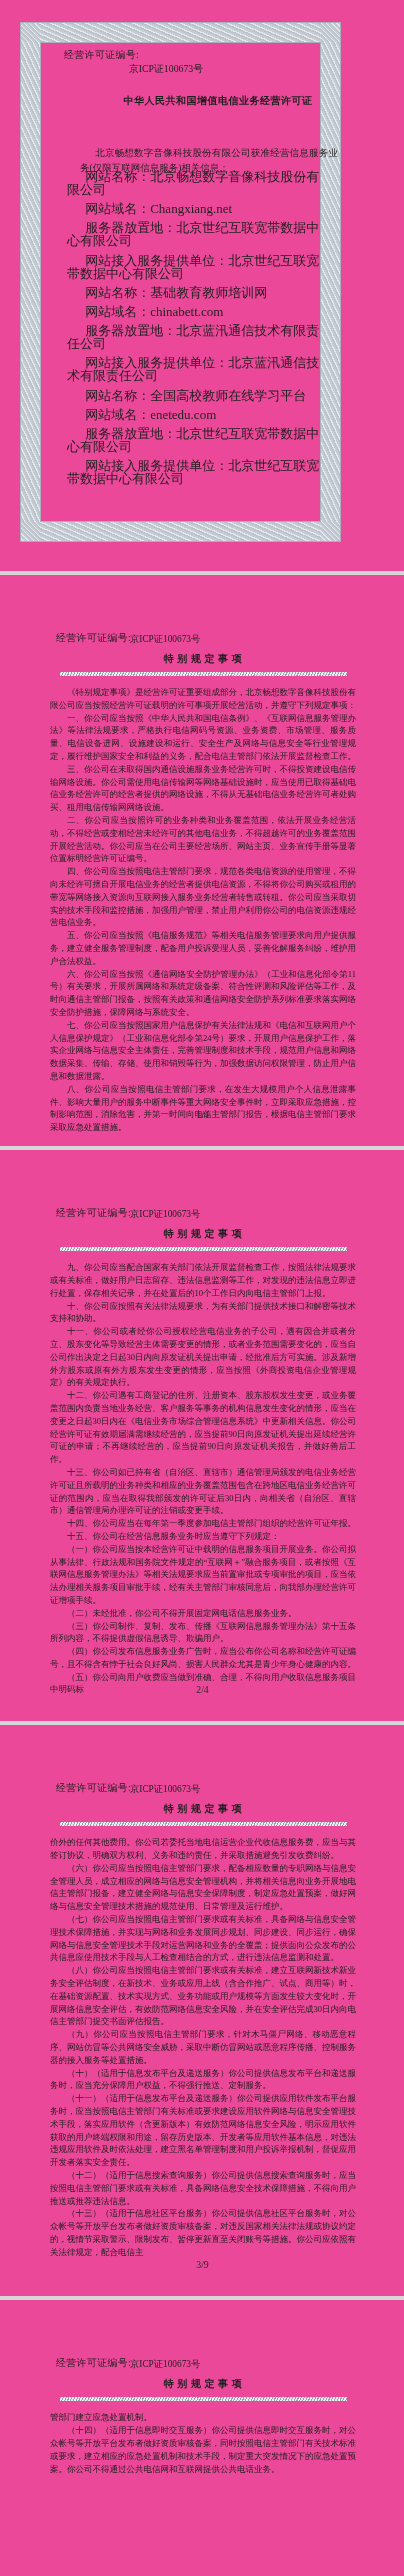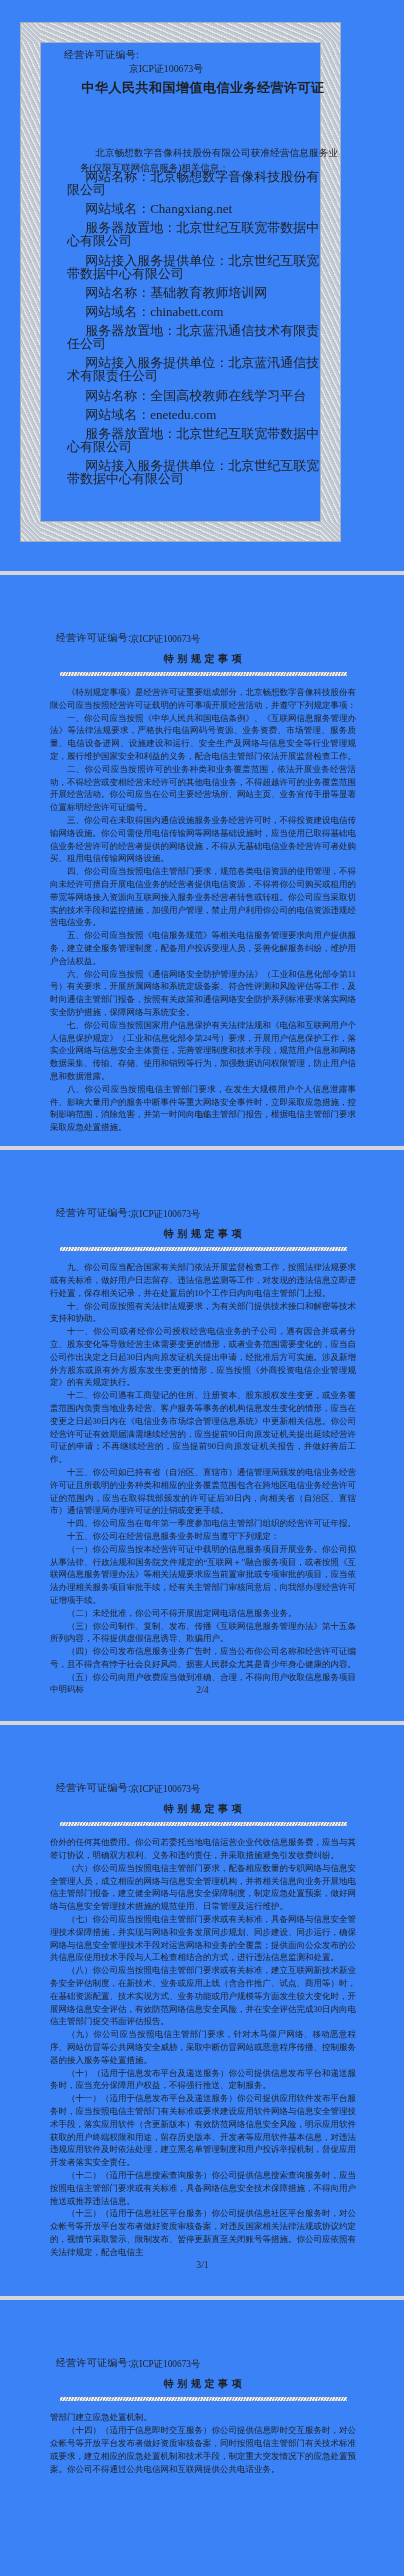--- a/index.html
+++ b/index.html
@@ -1,35 +1,35 @@
 <!DOCTYPE html>
 <html style="font-size:8.2px"><head>
 <meta charset="utf-8">
 <style>
   html,body{margin:0;padding:0;}
   body{width:405px;background:#d6d6d6;}
   .page{
     position:relative;width:405px;height:571px;margin:0 0 4.1px 0;
-    background:#3b82f6;overflow:hidden;color:#1f1f1f;
+    background:#ec4899;overflow:hidden;color:#1f1f1f;
     font-family:"Liberation Serif","DejaVu Serif",serif;
   }
   .page:last-child{margin-bottom:0;}
 
   
   .cert-frame{
     position:absolute;left:20.6px;top:23px;width:319px;height:518px;box-sizing:border-box;
     border:19.6px solid transparent;
     border-image:repeating-linear-gradient(45deg,#bcc3cc 0 2.6px,#e3e6ea 2.6px 4.6px,#c6ccd4 4.6px 7.2px) 38;
   }
   .cert-frame::before{content:"";position:absolute;inset:-20px;border:0.5px solid #a9b0ba;}
   .cert-frame::after{content:"";position:absolute;inset:0;border:0.5px solid #a9b0ba;}
   .clabel{position:absolute;left:64px;top:49px;font-size:9.8px;letter-spacing:0.5px;}
   .cvalue{position:absolute;left:129px;top:63px;font-size:9.8px;}
-  .ctitle{position:absolute;left:57px;width:292px;top:79px;margin:0;text-align:center;
-          font-size:13px;font-weight:700;letter-spacing:0.5px;}
+  .ctitle{position:absolute;left:57px;width:292px;top:79px;margin:15px;text-align:center;
+          font-size:10px;font-weight:700;letter-spacing:0.5px;}
   .csub{position:absolute;left:57px;width:292px;top:100px;text-align:center;
         font-size:12px;font-weight:700;letter-spacing:7.2px;}
   .cintro{position:absolute;left:67px;width:258px;top:133px;margin:13px;
           font-size:9.5px;line-height:15px;text-indent:1.6em;text-align:justify;}
   .cinfo{position:absolute;left:67px;width:256px;top:170px;}
   .cinfo p{margin:0 0 6.2px 0;font-size:13px;line-height:13px;text-indent:1.4em;text-align:left;}
 
   
   .plabel{position:absolute;left:56px;top:57px;font-size:9.8px;letter-spacing:0.5px;}
   .pvalue{position:absolute;left:130px;top:58px;font-size:9.3px;}
@@ -69,22 +69,22 @@
 </section>
 
 <section class="page">
   <div class="plabel">经营许可证编号:</div>
   <div class="pvalue">京ICP证100673号</div>
   <h2 class="ptitle">特别规定事项</h2>
   <div class="zigzag"></div>
   <div class="pbody">
     <p>《特别规定事项》是经营许可证重要组成部分，北京畅想数字音像科技股份有限公司应当按照经营许可证载明的许可事项开展经营活动，并遵守下列规定事项：</p>
     <p>一、你公司应当按照《中华人民共和国电信条例》、《互联网信息服务管理办法》等法律法规要求，严格执行电信网码号资源、业务资费、市场管理、服务质量、电信设备进网、设施建设和运行、安全生产及网络与信息安全等行业管理规定，履行维护国家安全和利益的义务，配合电信主管部门依法开展监督检查工作。</p>
+    <p>三、你公司在未取得国内通信设施服务业务经营许可时，不得投资建设电信传输网络设施。你公司需使用电信传输网等网络基础设施时，应当使用已取得基础电信业务经营许可的经营者提供的网络设施，不得从无基础电信业务经营许可者处购买、租用电信传输网网络设施。</p>
     <p>二、你公司应当按照许可的业务种类和业务覆盖范围，依法开展业务经营活动，不得经营或变相经营未经许可的其他电信业务，不得超越许可的业务覆盖范围开展经营活动。你公司应当在公司主要经营场所、网站主页、业务宣传手册等显著位置标明经营许可证编号。</p>
-    <p>三、你公司在未取得国内通信设施服务业务经营许可时，不得投资建设电信传输网络设施。你公司需使用电信传输网等网络基础设施时，应当使用已取得基础电信业务经营许可的经营者提供的网络设施，不得从无基础电信业务经营许可者处购买、租用电信传输网网络设施。</p>
     <p>四、你公司应当按照电信主管部门要求，规范各类电信资源的使用管理，不得向未经许可擅自开展电信业务的经营者提供电信资源，不得将你公司购买或租用的带宽等网络接入资源向互联网接入服务业务经营者转售或转租。你公司应当采取切实的技术手段和监控措施，加强用户管理，禁止用户利用你公司的电信资源违规经营电信业务。</p>
     <p>五、你公司应当按照《电信服务规范》等相关电信服务管理要求向用户提供服务，建立健全服务管理制度，配备用户投诉受理人员，妥善化解服务纠纷，维护用户合法权益。</p>
     <p>六、你公司应当按照《通信网络安全防护管理办法》（工业和信息化部令第11号）有关要求，开展所属网络和系统定级备案、符合性评测和风险评估等工作，及时向通信主管部门报备，按照有关政策和通信网络安全防护系列标准要求落实网络安全防护措施，保障网络与系统安全。</p>
     <p>七、你公司应当按照国家用户信息保护有关法律法规和《电信和互联网用户个人信息保护规定》（工业和信息化部令第24号）要求，开展用户信息保护工作，落实企业网络与信息安全主体责任，完善管理制度和技术手段，规范用户信息和网络数据采集、传输、存储、使用和销毁等行为，加强数据访问权限管理，防止用户信息和数据泄露。</p>
     <p>八、你公司应当按照电信主管部门要求，在发生大规模用户个人信息泄露事件、影响大量用户的服务中断事件等重大网络安全事件时，立即采取应急措施，控制影响范围，消除危害，并第一时间向电信主管部门报告，根据电信主管部门要求采取应急处置措施。</p>
   </div>
   <div class="pfooter">1/4</div>
 </section>
 
 <section class="page">
@@ -118,21 +118,21 @@
     <p class="cont">价外的任何其他费用。你公司若委托当地电信运营企业代收信息服务费，应当与其签订协议，明确双方权利、义务和违约责任，并采取措施避免引发收费纠纷。</p>
     <p>（六）你公司应当按照电信主管部门要求，配备相应数量的专职网络与信息安全管理人员，成立相应的网络与信息安全管理机构，并将相关信息向业务开展地电信主管部门报备，建立健全网络与信息安全保障制度，制定应急处置预案，做好网络与信息安全管理技术措施的规范使用、日常管理及运行维护。</p>
     <p>（七）你公司应当按照电信主管部门要求或有关标准，具备网络与信息安全管理技术保障措施，并实现与网络和业务发展同步规划、同步建设、同步运行，确保网络与信息安全管理技术手段对运营网络和业务的全覆盖；提供面向公众发布的公共信息应使用技术手段与人工检查相结合的方式，进行违法信息监测和处置。</p>
     <p>（八）你公司应当按照电信主管部门要求或有关标准，建立互联网新技术新业务安全评估制度，在新技术、业务或应用上线（含合作推广、试点、商用等）时，在基础资源配置、技术实现方式、业务功能或用户规模等方面发生较大变化时，开展网络信息安全评估，有效防范网络信息安全风险，并在安全评估完成30日内向电信主管部门提交书面评估报告。</p>
     <p>（九）你公司应当按照电信主管部门要求，针对木马僵尸网络、移动恶意程序、网站仿冒等公共网络安全威胁，采取中断仿冒网站或恶意程序传播、控制服务器的接入服务等处置措施。</p>
     <p>（十）（适用于信息发布平台及递送服务）你公司提供信息发布平台和递送服务时，应当充分保障用户权益，不得强行推送、定制服务。</p>
     <p>（十一）（适用于信息发布平台及递送服务）你公司提供应用软件发布平台服务时，应当按照电信主管部门有关标准或要求建设应用软件网络与信息安全管理技术手段，落实应用软件（含更新版本）有效防范网络信息安全风险，明示应用软件获取的用户终端权限和用途，留存历史版本、开发者等应用软件基本信息，对违法违规应用软件及时依法处理，建立黑名单管理制度和用户投诉举报机制，督促应用开发者落实安全责任。</p>
     <p>（十二）（适用于信息搜索查询服务）你公司提供信息搜索查询服务时，应当按照电信主管部门要求或有关标准，具备网络信息安全技术保障措施，不得向用户推送或推荐违法信息。</p>
     <p>（十三）（适用于信息社区平台服务）你公司提供信息社区平台服务时，对公众帐号等开放平台发布者做好资质审核备案，对违反国家相关法律法规或协议约定的，视情节采取警示、限制发布、暂停更新直至关闭账号等措施。你公司应依照有关法律规定，配合电信主</p>
   </div>
-  <div class="pfooter">3/1</div>
+  <div class="pfooter">3/9</div>
 </section>
 
 <section class="page">
   <div class="plabel">经营许可证编号:</div>
   <div class="pvalue">京ICP证100673号</div>
   <h2 class="ptitle">特别规定事项</h2>
   <div class="zigzag"></div>
   <div class="pbody">
     <p class="cont">管部门建立应急处置机制。</p>
     <p>（十四）（适用于信息即时交互服务）你公司提供信息即时交互服务时，对公众帐号等开放平台发布者做好资质审核备案，同时按照电信主管部门有关技术标准或要求，建立相应的应急处置机制和技术手段，制定重大突发情况下的应急处置预案。你公司不得通过公共电信网和互联网提供公共电话业务。</p>

